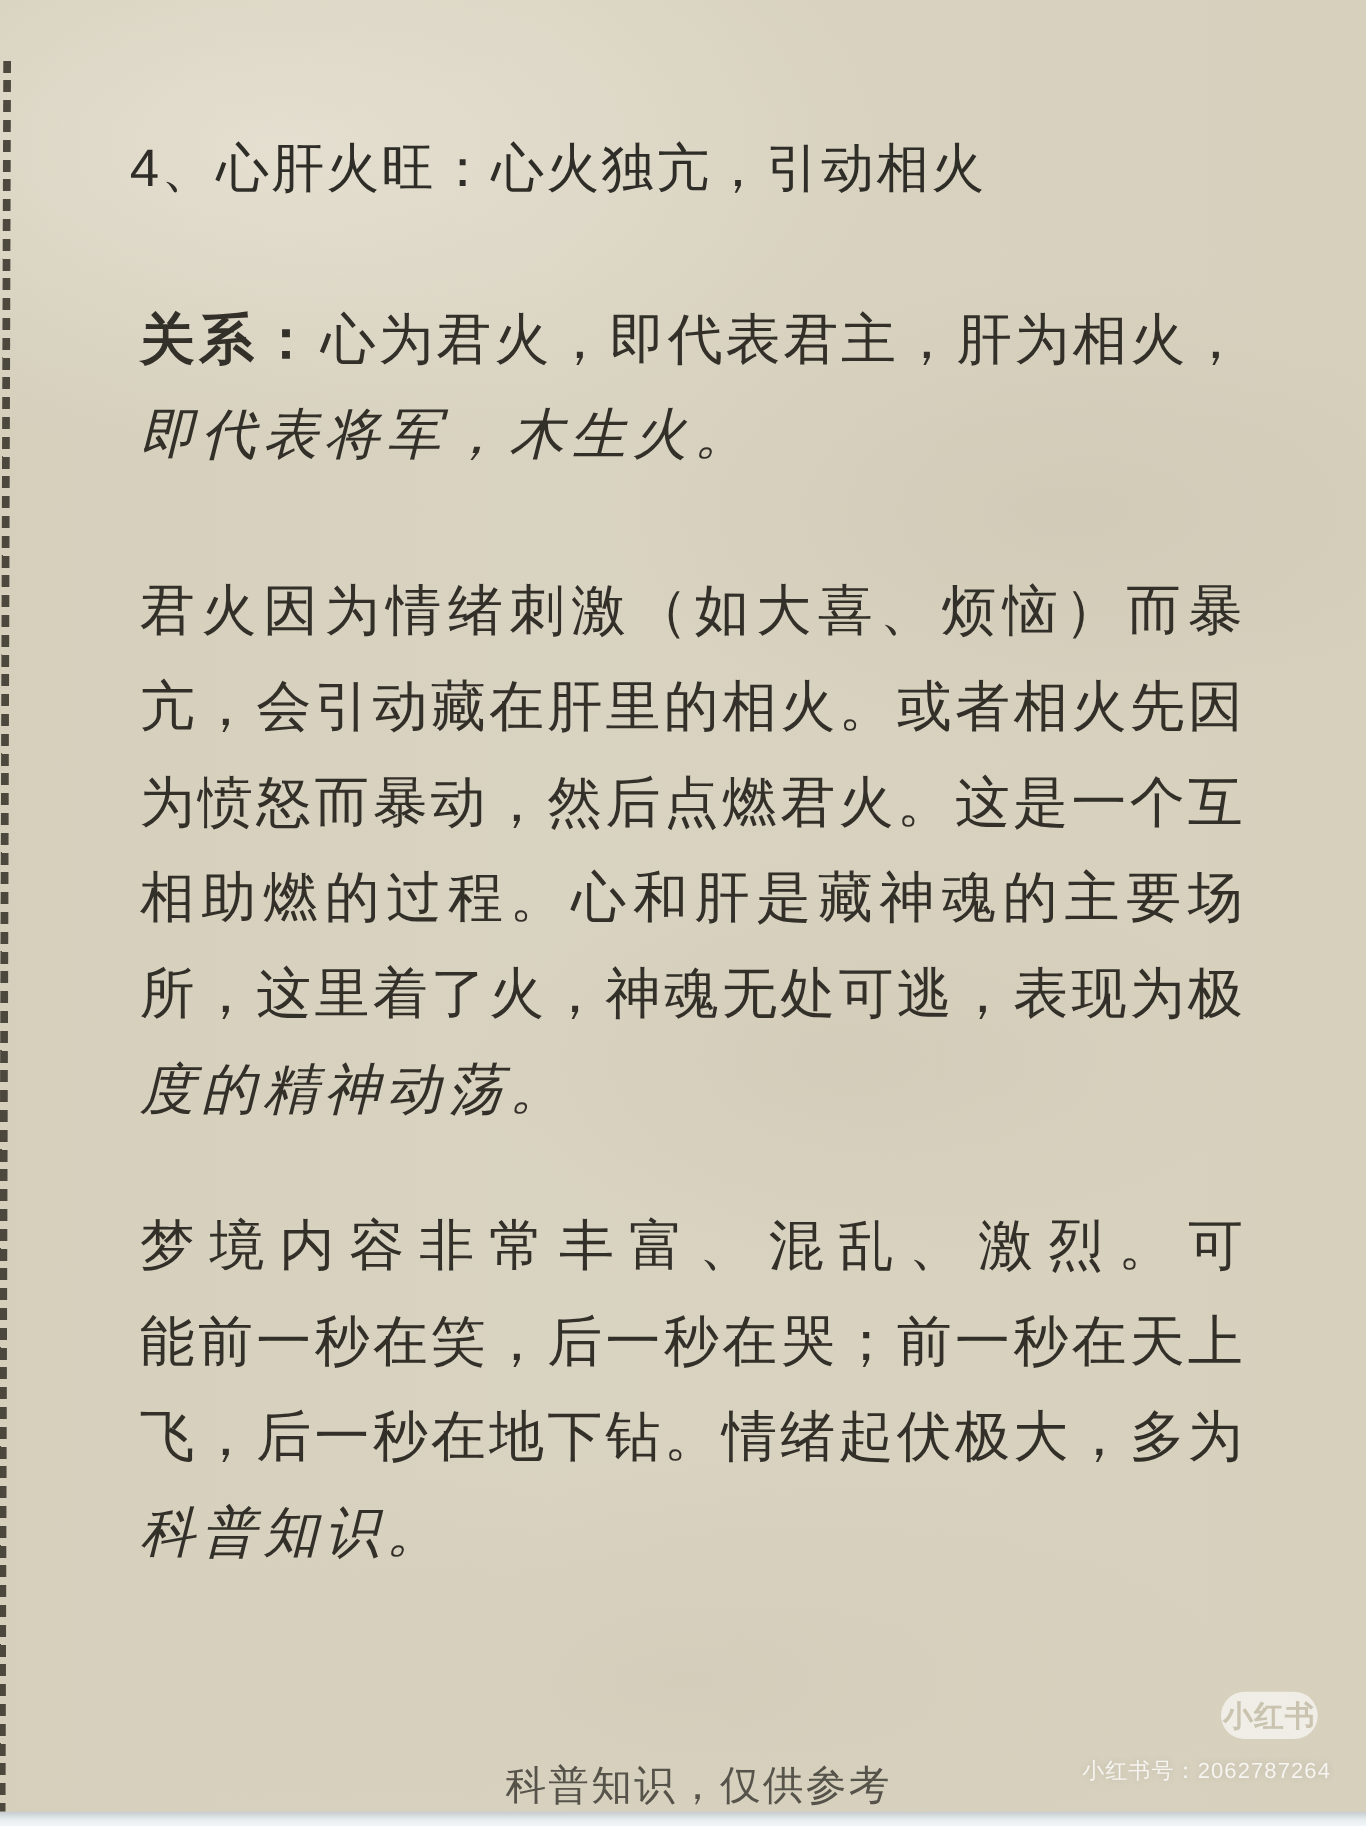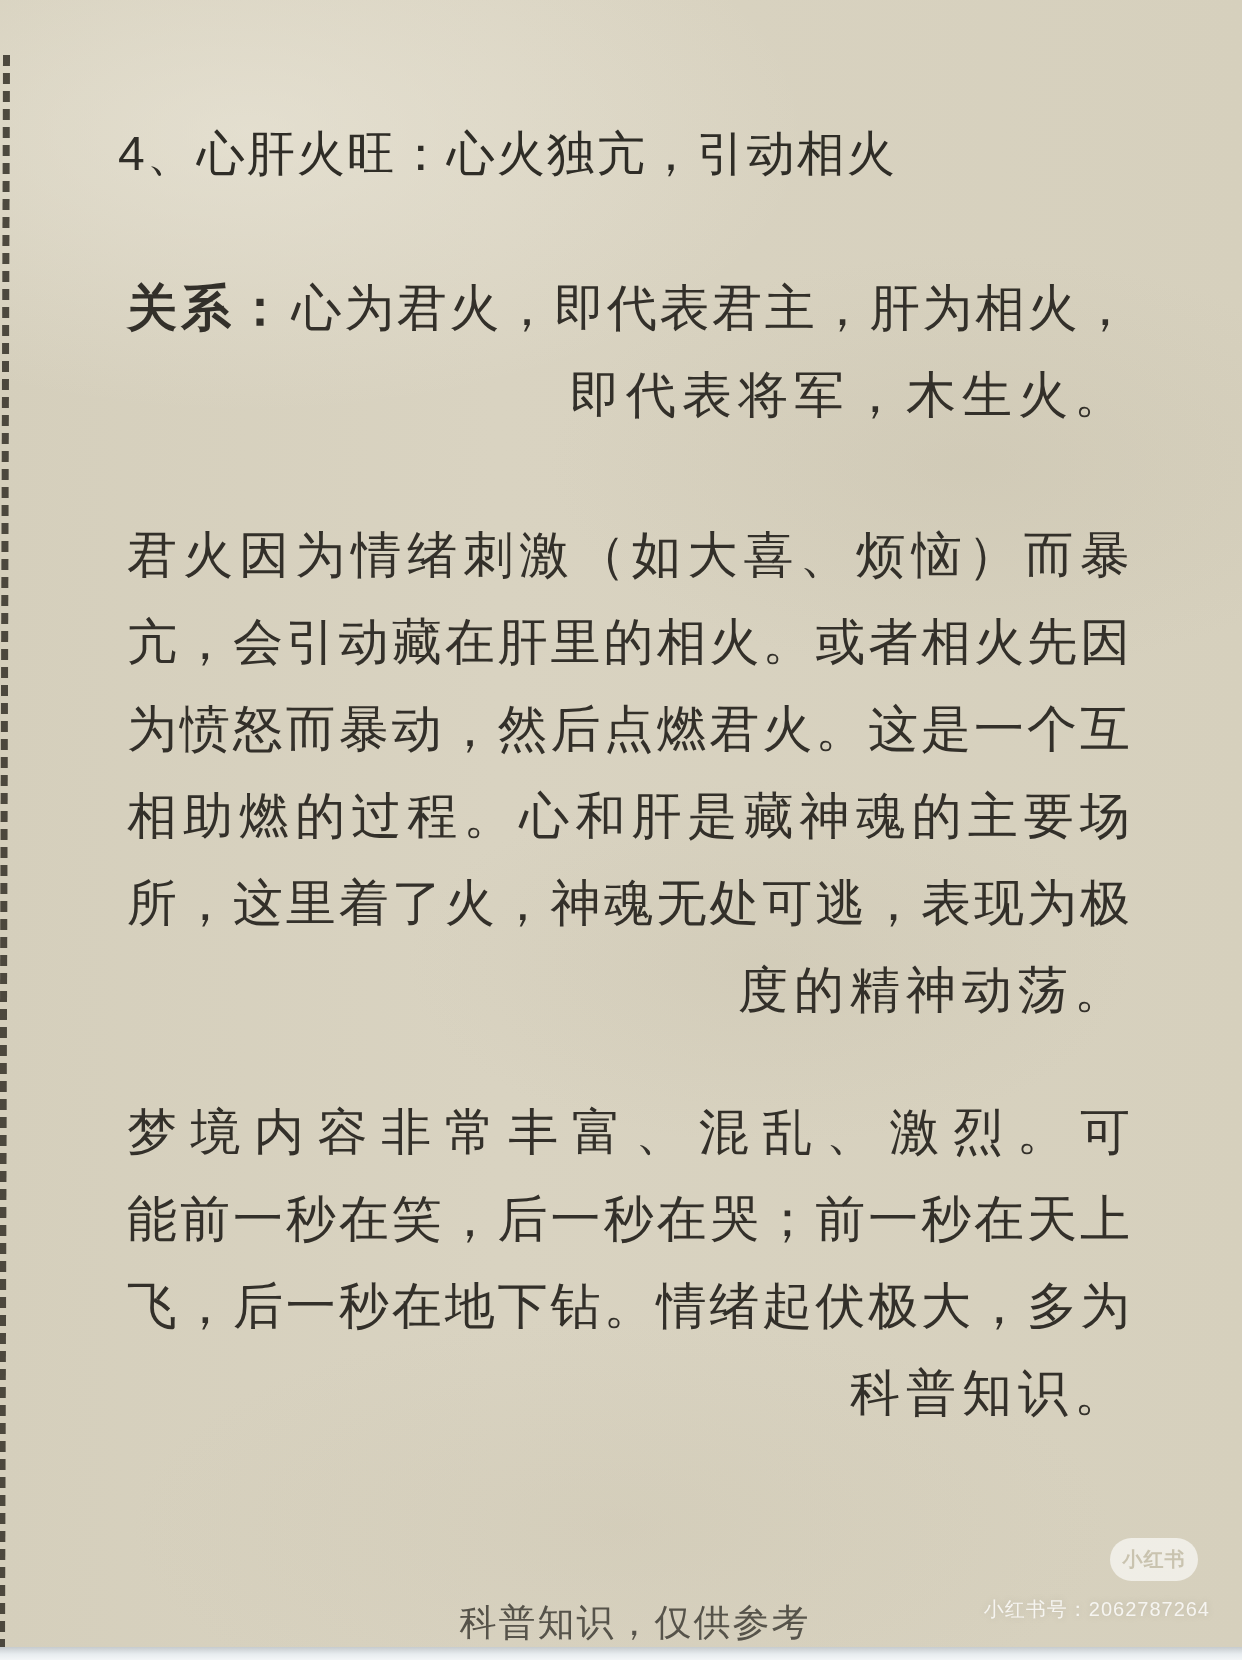--- a/index.html
+++ b/index.html
@@ -33,40 +33,40 @@
     position:absolute;left:118px;top:112px;
     font-size:48px;line-height:60px;font-weight:400;
     color:#2f2d27;letter-spacing:2px;margin-top:12px;
   }
   .para{position:absolute;left:115px;right:112px;color:#33302a;}
   .p-rel{top:265px;}
   .p-mech{top:512px;}
   .p-dream{top:1089px;}
   .line{height:87px;display:flex;align-items:center;font-size:50px;margin-left:12px;}
   .line.just{justify-content:space-between;}
-  .line.plain{justify-content:flex-end;}
+  .line.plain{justify-content:flex-start;font-style:italic;}
   .line.plain span{letter-spacing:6px;}
   .lead{font-weight:700;letter-spacing:4px;}
   .lead.ul{text-decoration:underline;text-decoration-thickness:4px;text-underline-offset:9px;}
   .disclaimer{
     position:absolute;left:0;right:0;top:1598px;
     text-align:center;font-size:37px;color:#56534a;letter-spacing:2px;margin-left:28px;
   }
   .watermark-id{
     position:absolute;top:1596px;right:32px;
     font-size:20px;letter-spacing:1px;
     color:rgba(255,255,255,0.80);
     text-shadow:0 0 6px rgba(150,143,122,0.30);
   }
   .badge{
     position:absolute;top:1538px;right:44px;
     width:88px;height:43px;border-radius:22px;
     background:rgba(255,255,255,0.62);
     display:flex;align-items:center;justify-content:center;
-    font-size:20px;font-weight:700;color:#c9c3af;letter-spacing:1px;
+    font-size:27px;font-weight:700;color:#c9c3af;letter-spacing:1px;
   }
 </style>
 </head>
 <body>
 
 <div class="page">
 
   <div class="edge"></div>
 
   <div class="title">4、心肝火旺：心火独亢，引动相火</div>

